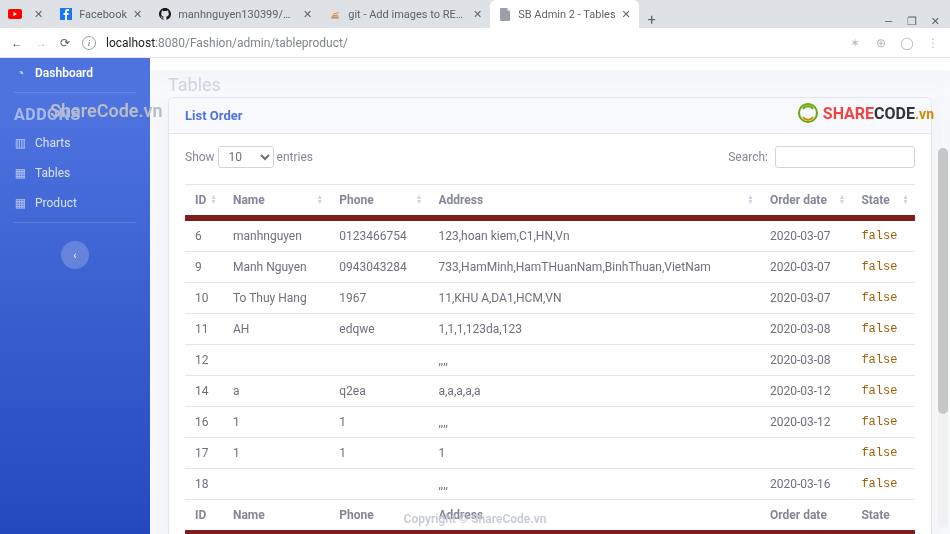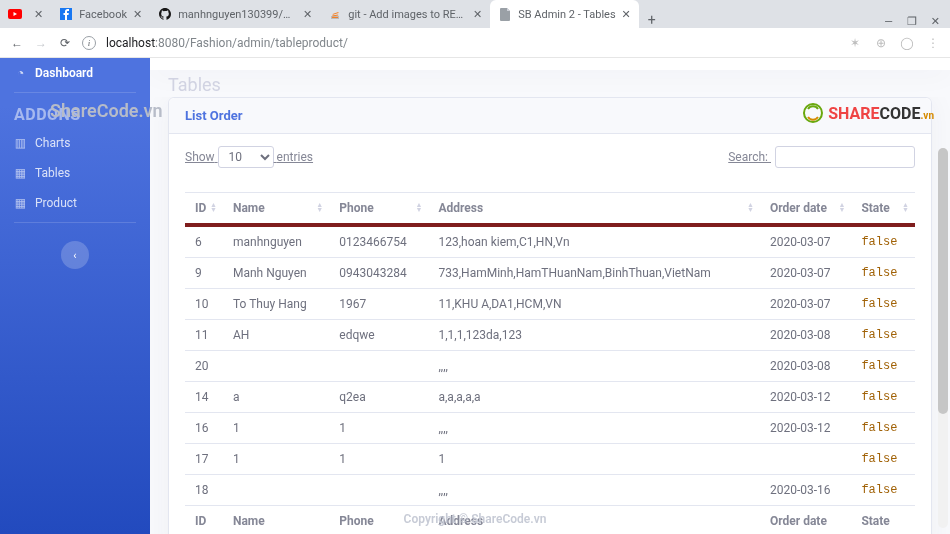--- a/index.html
+++ b/index.html
@@ -32,37 +32,37 @@
 
   
   .main { flex:1; display:flex; flex-direction:column; overflow:hidden; }
   .topbar { height: 12px; background:#fff; box-shadow: 0 0.15rem 1.75rem 0 rgba(58,59,69,0.05); }
   .page-heading { padding: 4px 18px 2px; color:#d1d3e2; font-size:18px; font-weight:400; }
   .content { padding: 0 18px 8px; flex:1; overflow:auto; }
   .card { background:#fff; border:1px solid #e3e6f0; border-radius:6px; box-shadow: 0 0.15rem 1.75rem 0 rgba(58,59,69,0.05); }
   .card-header { padding: 10px 16px; border-bottom:1px solid #e3e6f0; color:#4e73df; font-weight:700; font-size:13px; background:#f8f9fc; border-radius:6px 6px 0 0; }
   .card-body { padding: 12px 16px; }
 
-  .dt-controls { display:flex; justify-content:space-between; align-items:center; font-size:12px; color:#858796; margin-bottom:24px;text-decoration:underline; }
+  .dt-controls { display:flex; justify-content:space-between; align-items:center; font-size:12px; color:#858796; margin-bottom:16px; }
   .dt-controls select { padding:2px 14px 2px 6px; border:1px solid #d1d3e2; border-radius:3px; font-size:12px; color:#6e707e; background:#fff; }
   .dt-controls input { border:1px solid #d1d3e2; border-radius:3px; padding:3px 6px; font-size:12px; width:140px; margin-left:4px; }
 
   table.dt { width:100%; border-collapse:collapse; font-size:12px; }
   table.dt th, table.dt td { padding: 8px 10px; text-align:left; vertical-align:middle; }
-  table.dt thead th, table.dt tfoot th { color:#858796; font-weight:700; border-top:1px solid #e3e6f0; border-bottom:4px solid #7f1d1d; position:relative; }
+  table.dt thead th, table.dt tfoot th { color:#858796; font-weight:700; border-top:1px solid #e3e6f0; border-bottom:6px solid #7f1d1d; position:relative; }
   table.dt tbody td { border-top:1px solid #e3e6f0; color:#6e707e; }
   table.dt tbody td.link { color:#a16207;font-family:Liberation Mono, monospace; }
   .sort-icons { position:absolute; right:6px; top:50%; transform:translateY(-50%); display:flex; flex-direction:column; line-height:5px; font-size:7px; color:#d1d3e2; }
 
   
   .wm-top { position:absolute; top:42px; left:50px; color:#b7bcc8; font-size:18px; font-weight:600; pointer-events:none; }
   .wm-mid { position:absolute; bottom:8px; left:50%; transform:translateX(-50%); color:#c7cbd6; font-size:12px; font-weight:600; pointer-events:none; }
   .sharecode-logo { position:absolute; top:44px; right:16px; display:flex; align-items:center; gap:4px; font-weight:700; pointer-events:none; }
   .sharecode-logo .g { color:#ef4444; }
-  .sharecode-logo .o { color:#d58a00; font-size:10px; }
+  .sharecode-logo .o { color:#d58a00; font-size:14px; }
 
   
   .vscroll { position:absolute; right:2px; top:90px; bottom:6px; width:10px; background:#f1f1f1; border-radius:6px; }
   .vscroll .thumb { position:absolute; top:0; width:100%; height:70%; background:#c6c6c6; border-radius:6px; }
 
   
   svg { display:block; }
 </style>
 </head>
 <body>
@@ -245,21 +245,21 @@
                 </tr>
                 <tr>
                   <td>11</td>
                   <td>AH</td>
                   <td>edqwe</td>
                   <td>1,1,1,123da,123</td>
                   <td>2020-03-08</td>
                   <td class="link">false</td>
                 </tr>
                 <tr>
-                  <td>20</td>
+                  <td>12</td>
                   <td></td>
                   <td></td>
                   <td>,,,,</td>
                   <td>2020-03-08</td>
                   <td class="link">false</td>
                 </tr>
                 <tr>
                   <td>14</td>
                   <td>a</td>
                   <td>q2ea</td>

